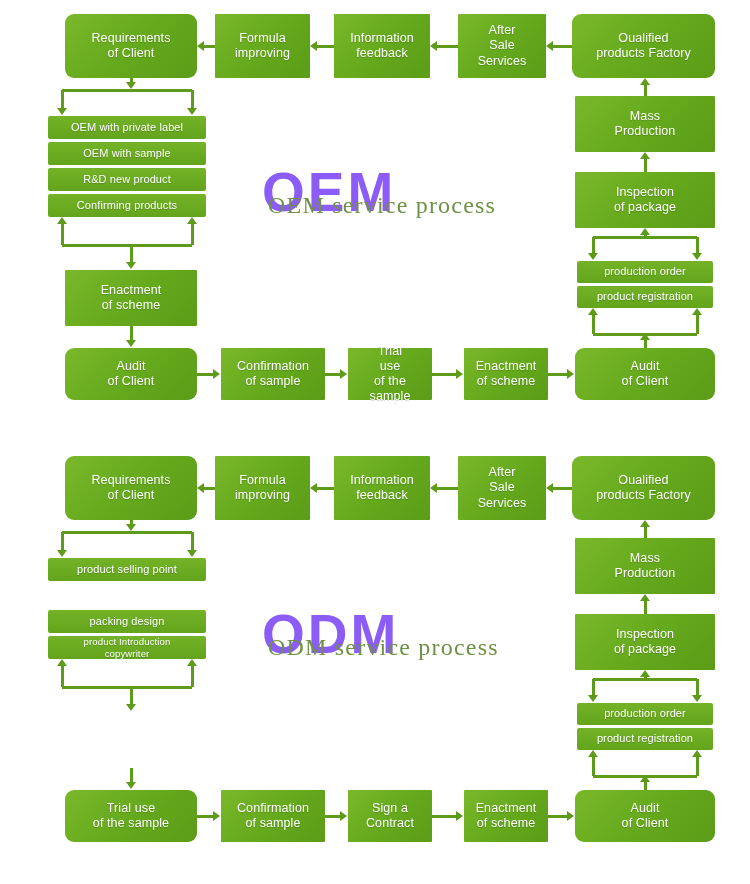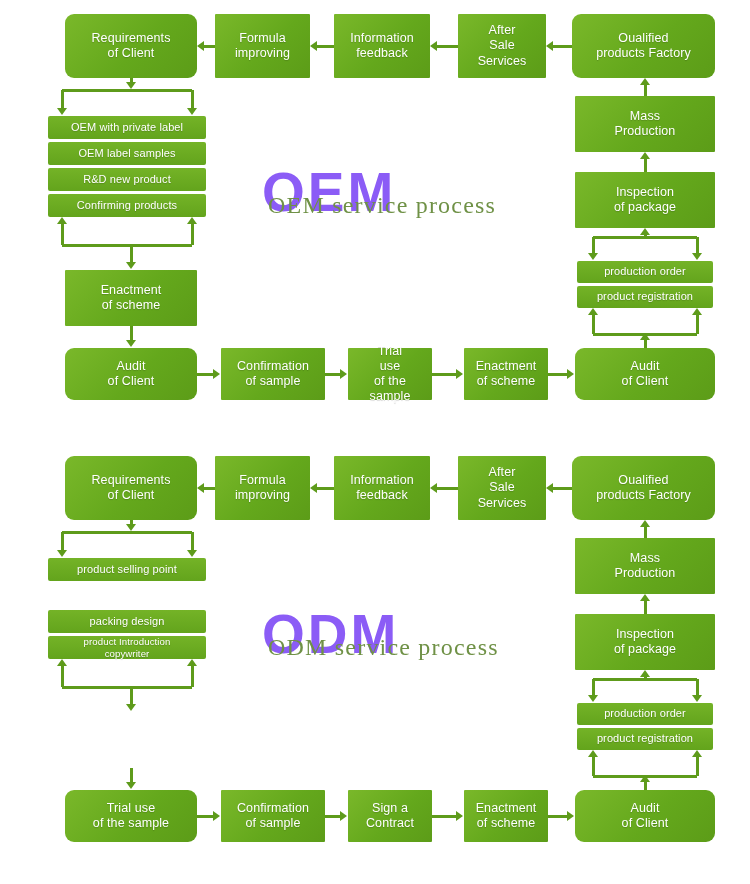--- a/index.html
+++ b/index.html
@@ -117,21 +117,21 @@
     <div class="arrow down" style="left: 126px; top: 82px;"></div>
     <div class="conn h" style="left: 62px; top: 89px; width: 130px;"></div>
     <div class="conn v" style="left: 61px; top: 90px; height: 19px;"></div>
     <div class="arrow down" style="left: 57px; top: 108px;"></div>
     <div class="conn v" style="left: 191px; top: 90px; height: 19px;"></div>
     <div class="arrow down" style="left: 187px; top: 108px;"></div>
     <div class="node slim" style="left: 48px; top: 116px; width: 158px; height: 23px;">
       <span class="lines">OEM with private label</span>
     </div>
     <div class="node slim" style="left: 48px; top: 142px; width: 158px; height: 23px;">
-      <span class="lines">OEM label samples</span>
+      <span class="lines">OEM with sample</span>
     </div>
     <div class="node slim" style="left: 48px; top: 194px; width: 158px; height: 23px;">
       <span class="lines">Confirming products</span>
     </div>
     <div class="node slim" style="left: 48px; top: 168px; width: 158px; height: 23px;">
       <span class="lines">R&amp;D new product</span>
     </div>
     <div class="conn v" style="left: 61px; top: 224px; height: 21px;"></div>
     <div class="arrow up" style="left: 57px; top: 217px;"></div>
     <div class="conn v" style="left: 191px; top: 224px; height: 21px;"></div>

